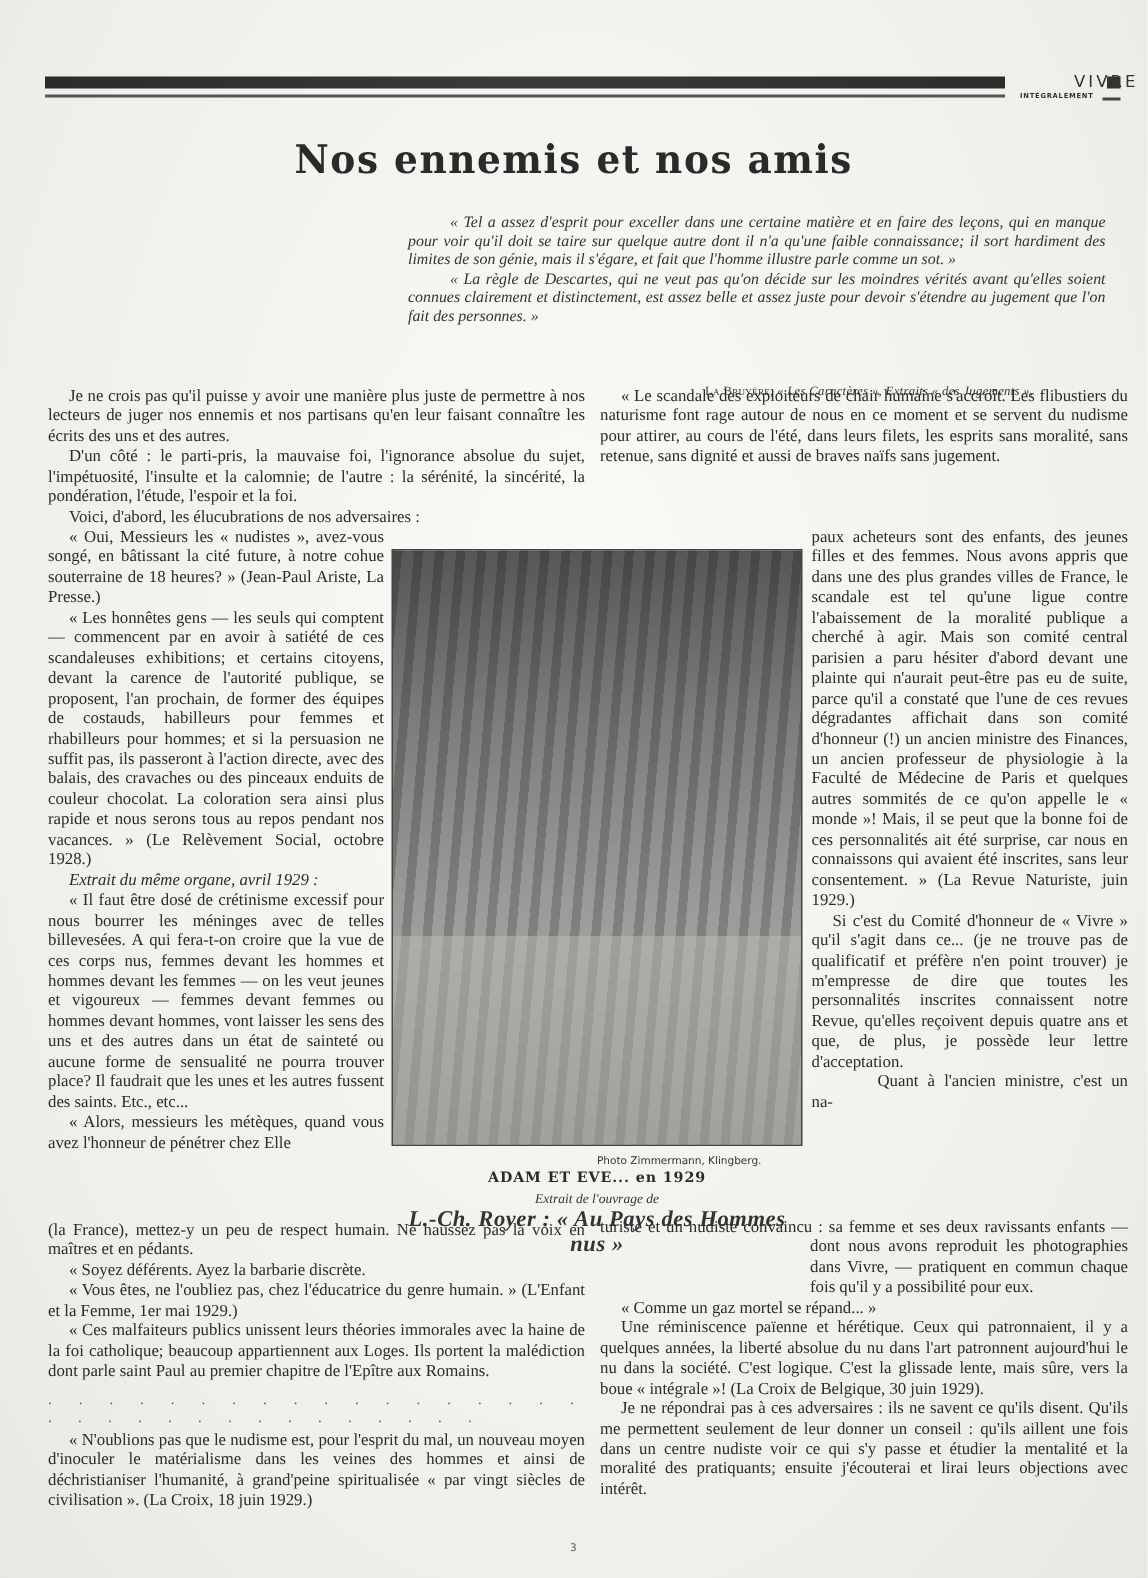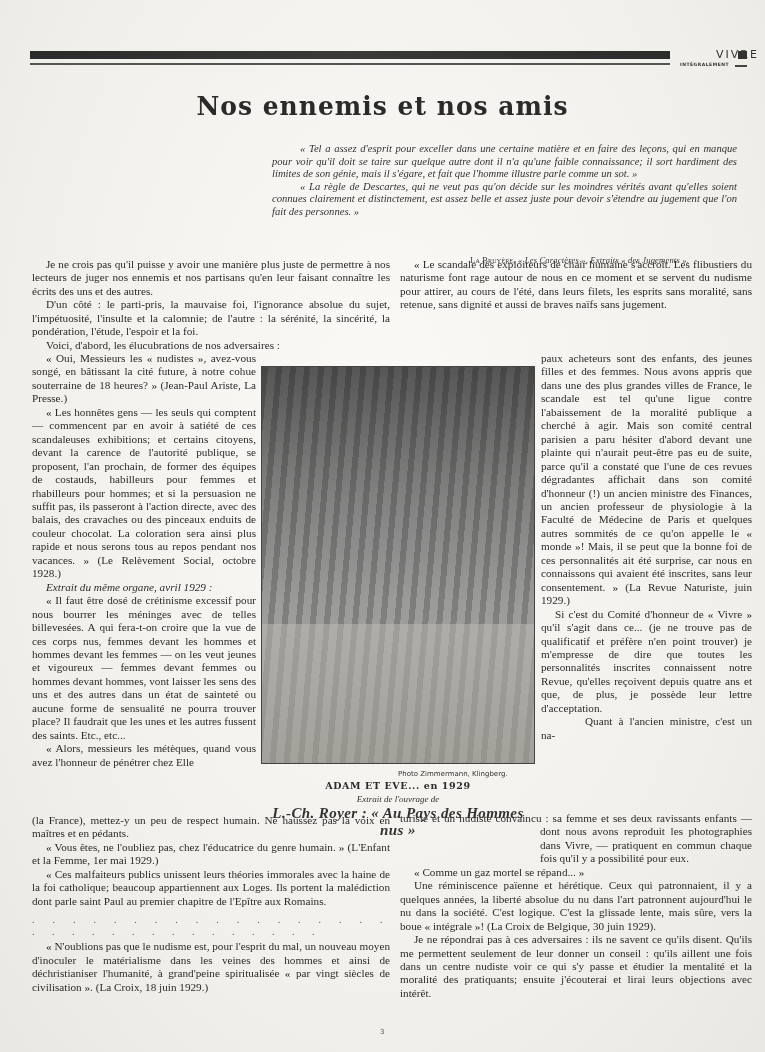--- a/index.html
+++ b/index.html
@@ -85,20 +85,21 @@
   <div class="txt left-mid">
     <p>« Oui, Messieurs les « nudistes », avez-vous songé, en bâtissant la cité future, à notre cohue souterraine de 18 heures? » (Jean-Paul Ariste, La Presse.)</p>
     <p>« Les honnêtes gens — les seuls qui comptent — commencent par en avoir à satiété de ces scandaleuses exhibitions; et certains citoyens, devant la carence de l'autorité publique, se proposent, l'an prochain, de former des équipes de costauds, habilleurs pour femmes et rhabilleurs pour hommes; et si la persuasion ne suffit pas, ils passeront à l'action directe, avec des balais, des cravaches ou des pinceaux enduits de couleur chocolat. La coloration sera ainsi plus rapide et nous serons tous au repos pendant nos vacances. » (Le Relèvement Social, octobre 1928.)</p>
     <p style="font-style:italic">Extrait du même organe, avril 1929 :</p>
     <p>« Il faut être dosé de crétinisme excessif pour nous bourrer les méninges avec de telles billevesées. A qui fera-t-on croire que la vue de ces corps nus, femmes devant les hommes et hommes devant les femmes — on les veut jeunes et vigoureux — femmes devant femmes ou hommes devant hommes, vont laisser les sens des uns et des autres dans un état de sainteté ou aucune forme de sensualité ne pourra trouver place? Il faudrait que les unes et les autres fussent des saints. Etc., etc...</p>
     <p>« Alors, messieurs les métèques, quand vous avez l'honneur de pénétrer chez Elle</p>
   </div>
 
   <div class="txt left-bot">
     <p class="noind">(la France), mettez-y un peu de respect humain. Ne haussez pas la voix en maîtres et en pédants.</p>
+    <p>« Soyez déférents. Ayez la barbarie discrète.</p>
     <p>« Vous êtes, ne l'oubliez pas, chez l'éducatrice du genre humain. » (L'Enfant et la Femme, 1er mai 1929.)</p>
     <p>« Ces malfaiteurs publics unissent leurs théories immorales avec la haine de la foi catholique; beaucoup appartiennent aux Loges. Ils portent la malédiction dont parle saint Paul au premier chapitre de l'Epître aux Romains.</p>
     <p class="noind dots">. . . . . . . . . . . . . . . . . . . . . . . . . . . . . . . . .</p>
     <p>« N'oublions pas que le nudisme est, pour l'esprit du mal, un nouveau moyen d'inoculer le matérialisme dans les veines des hommes et ainsi de déchristianiser l'humanité, à grand'peine spiritualisée « par vingt siècles de civilisation ». (La Croix, 18 juin 1929.)</p>
   </div>
 
   <div class="txt right-top">
     <p>« Le scandale des exploiteurs de chair humaine s'accroît. Les flibustiers du naturisme font rage autour de nous en ce moment et se servent du nudisme pour attirer, au cours de l'été, dans leurs filets, les esprits sans moralité, sans retenue, sans dignité et aussi de braves naïfs sans jugement.</p>
   </div>
 

